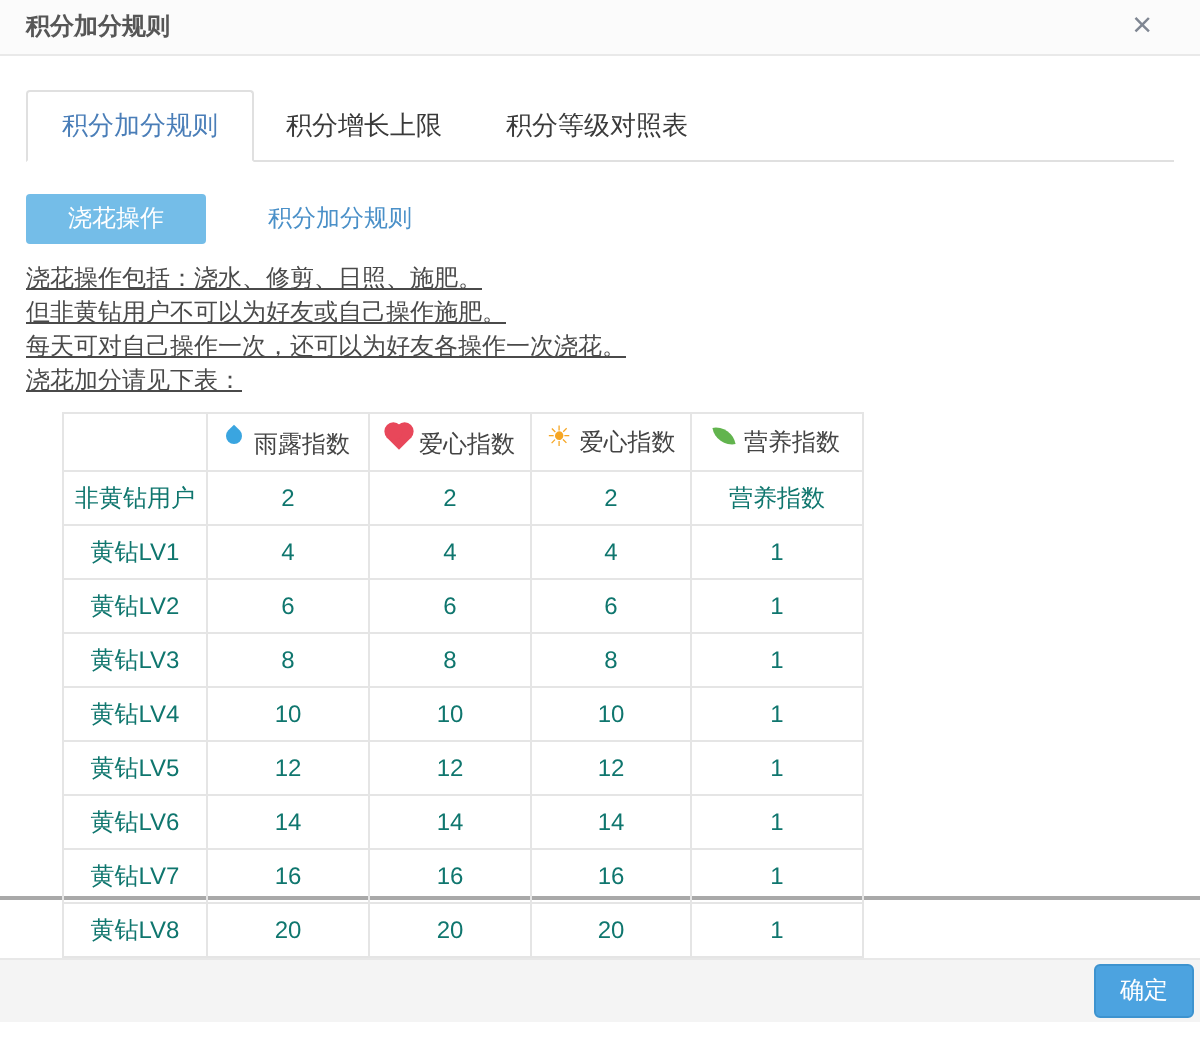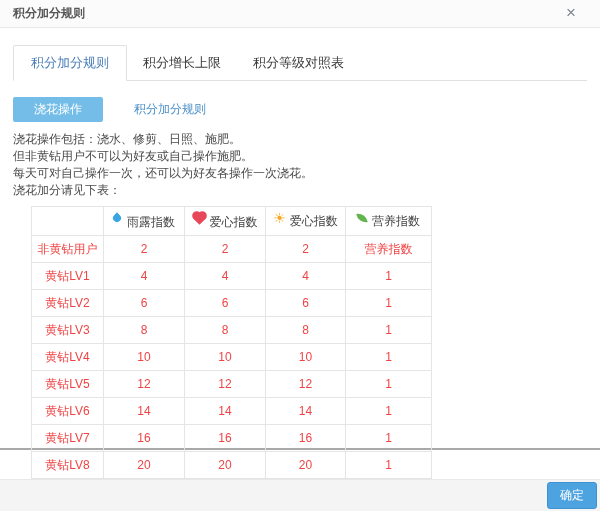--- a/index.html
+++ b/index.html
@@ -17,24 +17,24 @@
   .tabs{display:flex;margin-top:17px;border-bottom:1px solid #e0e0e0;align-items:flex-end;}
   .tab{font-size:13px;color:#3a3a3a;padding:8px 16px;cursor:pointer;position:relative;}
   .tab.active{color:#4a7eb8;background:#fff;border:1px solid #e0e0e0;border-bottom:1px solid #fff;
     margin-bottom:-1px;border-radius:2px 2px 0 0;padding:8px 17px;}
   
   .subtabs{margin-top:16px;display:flex;align-items:center;}
   .subtab{font-size:12px;color:#4a90c8;cursor:pointer;padding:4px 21px;border-radius:2px;}
   .subtab.active{background:#74bde8;color:#fff;}
   .subtab + .subtab{margin-left:10px;}
   
-  .desc{margin-top:9px;font-size:12px;color:#4a4a4a;line-height:17px;}
+  .desc{margin-top:9px;font-size:12px;color:#4a4a4a;line-height:17px;text-decoration:underline;}
   
   table{border-collapse:collapse;margin:7px 0 0 18px;table-layout:fixed;}
-  th,td{border:1px solid #e5e5e5;font-size:12px;color:#ef4444;text-align:center;
+  th,td{border:1px solid #e5e5e5;font-size:12px;color:#0f766e;text-align:center;
     font-weight:normal;padding:0;}
   thead th{height:28px;color:#444;}
   tbody td,tbody th{height:26px;}
   col.c0{width:72px;} col.c1{width:81px;} col.c2{width:81px;} col.c3{width:80px;} col.c4{width:86px;}
   .hcell{display:inline-flex;justify-content:center;gap:4px;}
   
   .icon{display:inline-block;flex:0 0 auto;}
   .icon.water-drop{width:8px;height:8px;background:#3aa5e0;border-radius:0 50% 50% 50%;
     transform:rotate(45deg);margin-right:2px;}
   .icon.heart{width:9px;height:9px;background:#e8475a;transform:rotate(45deg);position:relative;margin:0 2px 2px 2px;}

